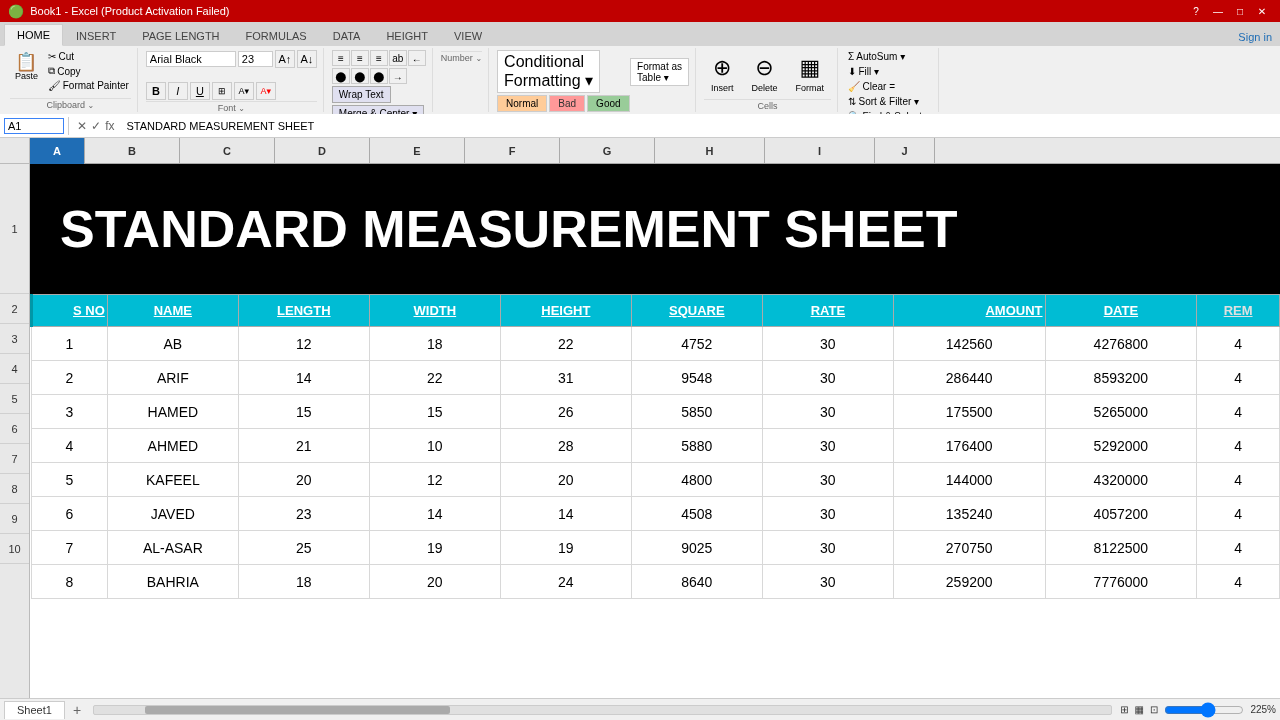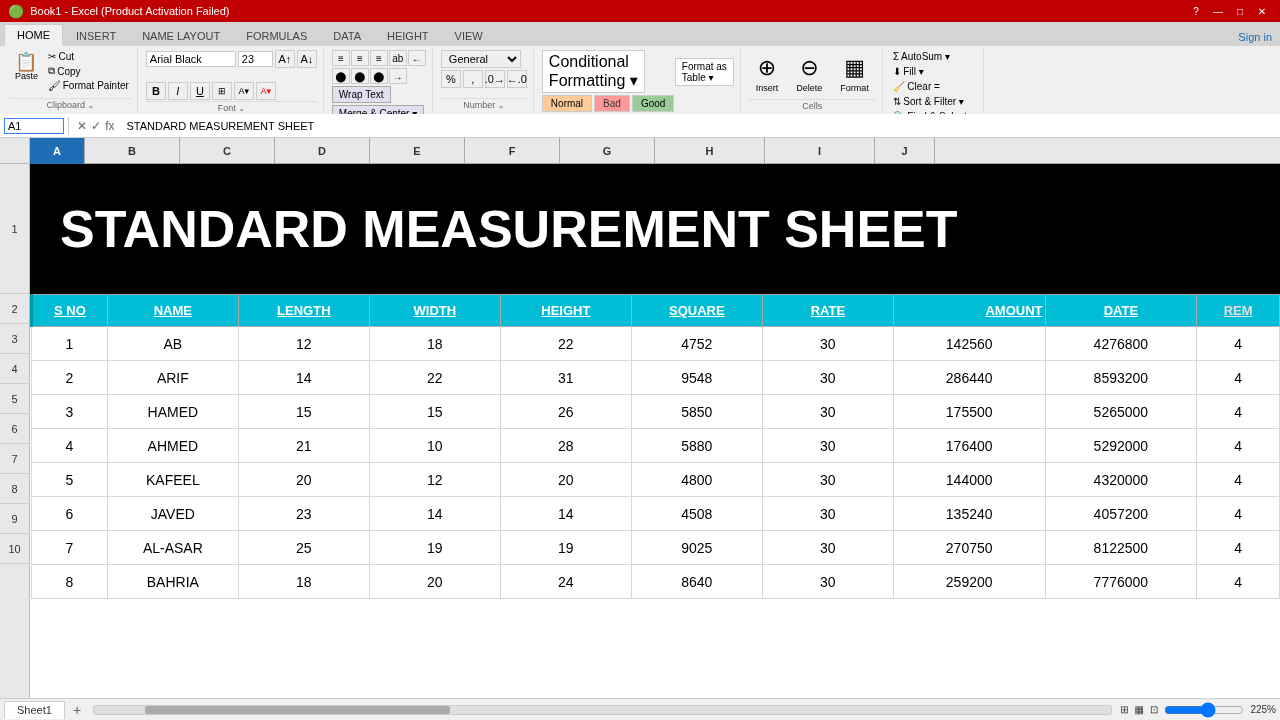--- a/index.html
+++ b/index.html
@@ -278,21 +278,21 @@
       <button class="title-btn">□</button>
       <button class="title-btn close">✕</button>
     </div>
   </div>
 
   <div class="ribbon-area">
 
     <div class="ribbon-tabs">
       <div class="ribbon-tab active">HOME</div>
       <div class="ribbon-tab">INSERT</div>
-      <div class="ribbon-tab">NAME LAYOUT</div>
+      <div class="ribbon-tab">PAGE LENGTH</div>
       <div class="ribbon-tab">FORMULAS</div>
       <div class="ribbon-tab">DATA</div>
       <div class="ribbon-tab">HEIGHT</div>
       <div class="ribbon-tab">VIEW</div>
       <div style="margin-left:auto;padding:3px 8px;font-size:11px;cursor:pointer;color:#1f6db5;">Sign in</div>
     </div>
 
     <div class="ribbon-content">
 
       <div class="ribbon-group">
@@ -364,35 +364,20 @@
             </div>
             <div style="display:flex;gap:2px;">
               <button class="merge-btn">Merge &amp; Center ▾</button>
             </div>
           </div>
         </div>
         <div class="ribbon-group-label">Alignment <span style="font-size:8px;">⌄</span></div>
       </div>
 
       <div class="ribbon-group">
-        <div class="ribbon-group-inner">
-          <div style="display:flex;flex-direction:column;gap:2px;">
-            <select class="num-format-box">
-              <option>General</option>
-              <option>Number</option>
-              <option>Currency</option>
-            </select>
-            <div style="display:flex;gap:2px;font-size:11px;">
-              <div class="font-btn">%</div>
-              <div class="font-btn">,</div>
-              <div class="font-btn">.0→</div>
-              <div class="font-btn">←.0</div>
-            </div>
-          </div>
-        </div>
         <div class="ribbon-group-label">Number <span style="font-size:8px;">⌄</span></div>
       </div>
 
       <div class="ribbon-group">
         <div class="ribbon-group-inner">
           <div style="display:flex;flex-direction:column;gap:2px;">
             <div style="display:flex;gap:2px;align-items:center;">
               <div style="padding:2px 6px;font-size:16px;background:#fff;border:1px solid #ccc;cursor:pointer;">Conditional<br>Formatting ▾</div>
               <div style="padding:2px 6px;font-size:10px;background:#fff;border:1px solid #ccc;cursor:pointer;margin-left:28px;">Format as<br>Table ▾</div>
             </div>
@@ -507,21 +492,21 @@
       <div class="cells-area">
 
         <div class="black-banner">
           <span style="color:white;font-size:52px;font-weight:bold;font-family:Arial,sans-serif;">STANDARD MEASUREMENT SHEET</span>
         </div>
 
         <div class="table-wrapper">
           <table class="spreadsheet">
             <thead>
               <tr>
-                <th class="hdr" style="width:55px;border-left:3px solid #0097a7;">S NO</th>
+                <th class="hdr" style="width:55px;border-left:3px solid #0097a7;text-align:right;">S NO</th>
                 <th class="hdr" style="width:95px;">NAME</th>
                 <th class="hdr" style="width:95px;">LENGTH</th>
                 <th class="hdr" style="width:95px;">WIDTH</th>
                 <th class="hdr" style="width:95px;">HEIGHT</th>
                 <th class="hdr" style="width:95px;">SQUARE</th>
                 <th class="hdr" style="width:95px;">RATE</th>
                 <th class="hdr" style="width:110px;text-align:right;">AMOUNT</th>
                 <th class="hdr" style="width:110px;">DATE</th>
                 <th class="hdr partial" style="width:60px;overflow:hidden;">REM</th>
               </tr>

